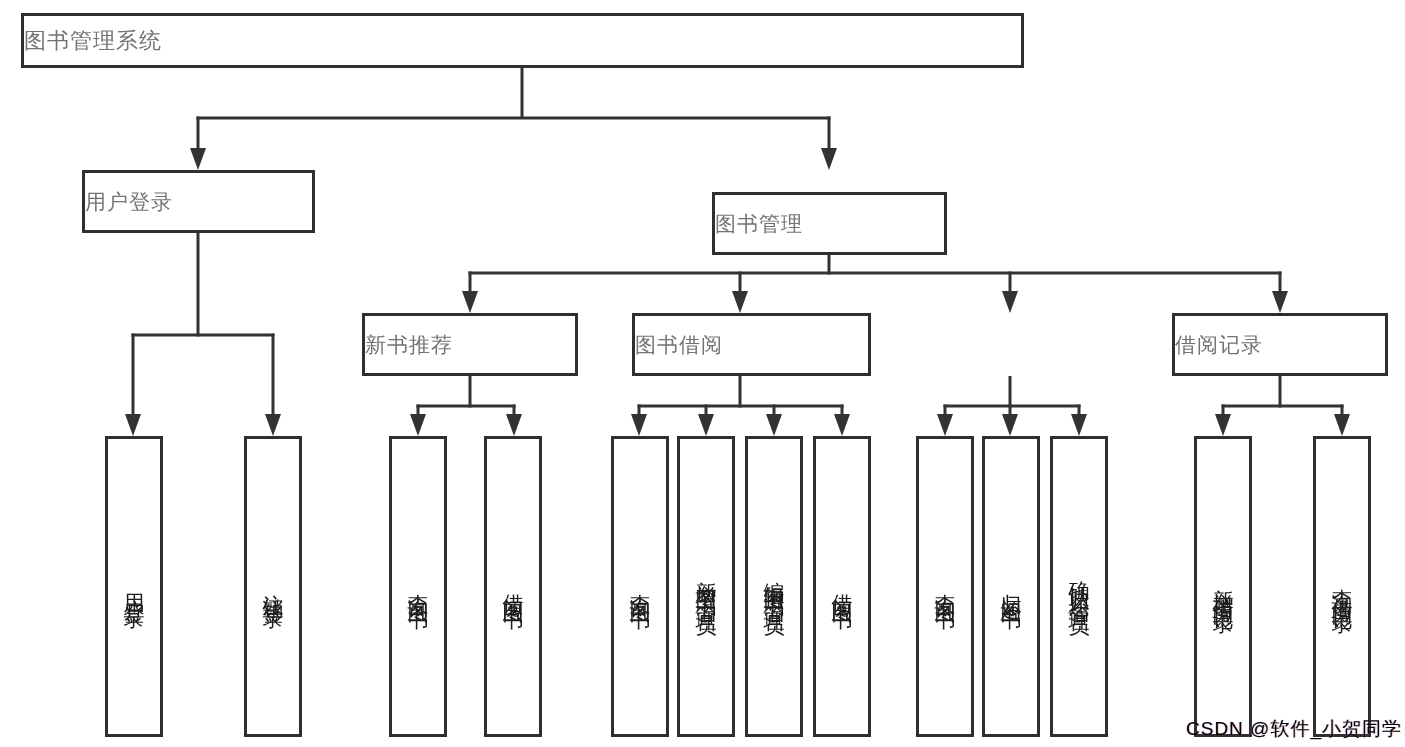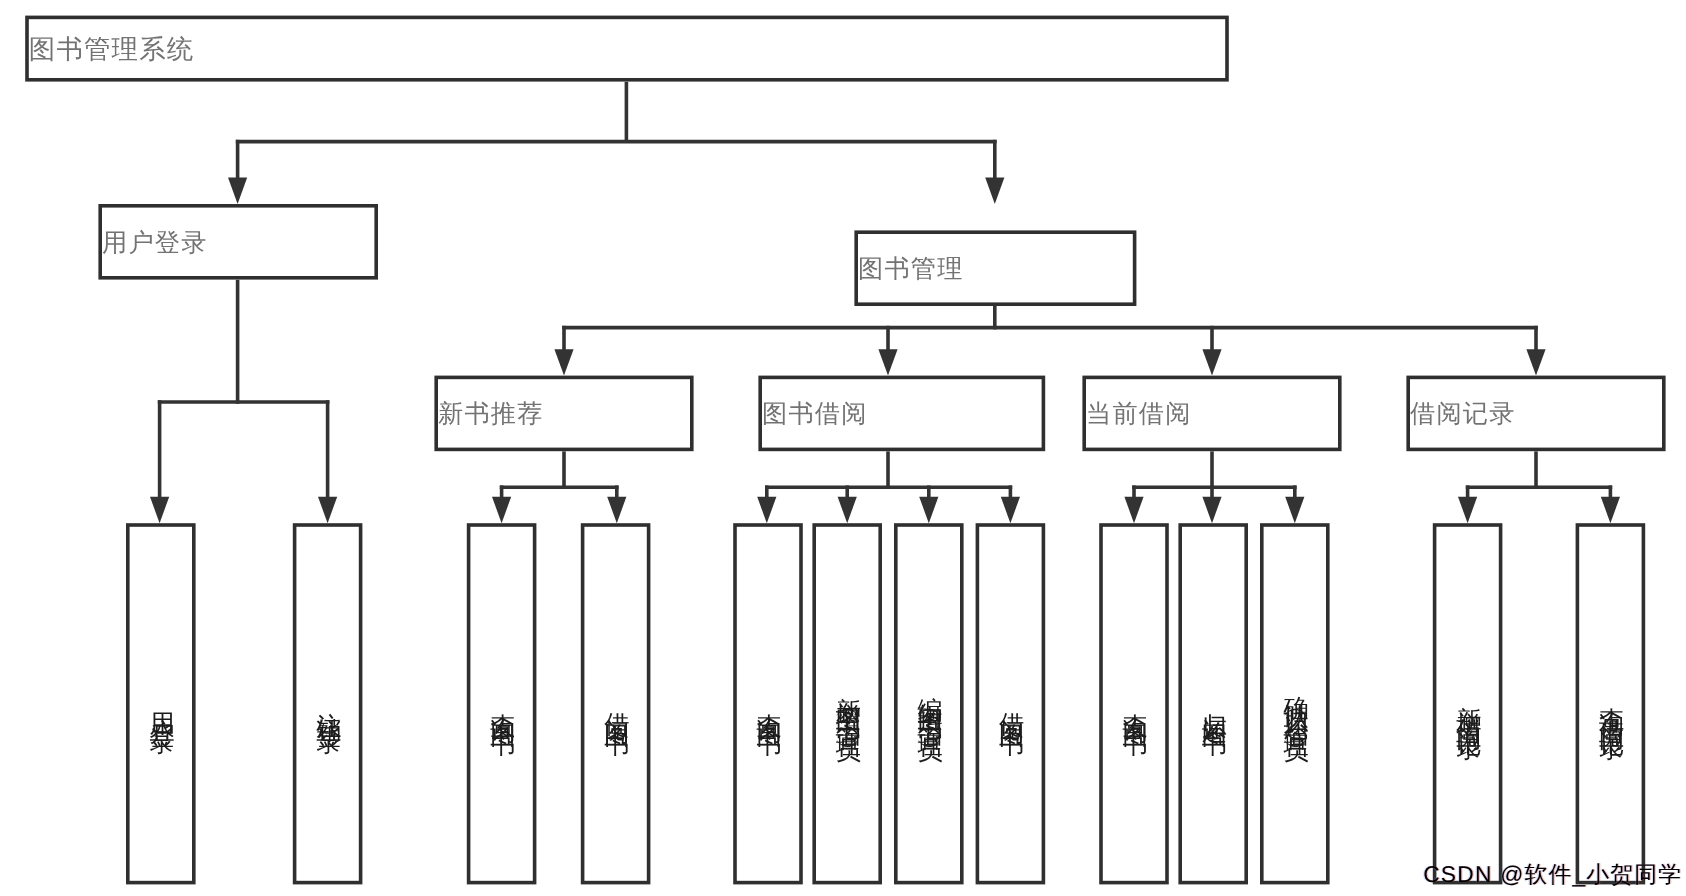--- a/index.html
+++ b/index.html
@@ -160,23 +160,20 @@
   <div class="node node-h" style="left:712px; top:170px; width:235px;margin-top:22px;">
     <span>图书管理</span>
   </div>
 
   <div class="node node-h" style="left:362px; top:313px; width:216px;">
     <span>新书推荐</span>
   </div>
   <div class="node node-h" style="left:632px; top:313px; width:239px;">
     <span>图书借阅</span>
   </div>
-  <div class="node node-h" style="left:902px; top:313px; width:216px;">
-    <span>当前借阅</span>
-  </div>
   <div class="node node-h" style="left:1172px; top:313px; width:216px;">
     <span>借阅记录</span>
   </div>
 
   <div class="leaf" style="left:105px;">
     <span class="vtext">用户登录</span>
   </div>
   <div class="leaf" style="left:244px;">
     <span class="vtext">注销登录</span>
   </div>

